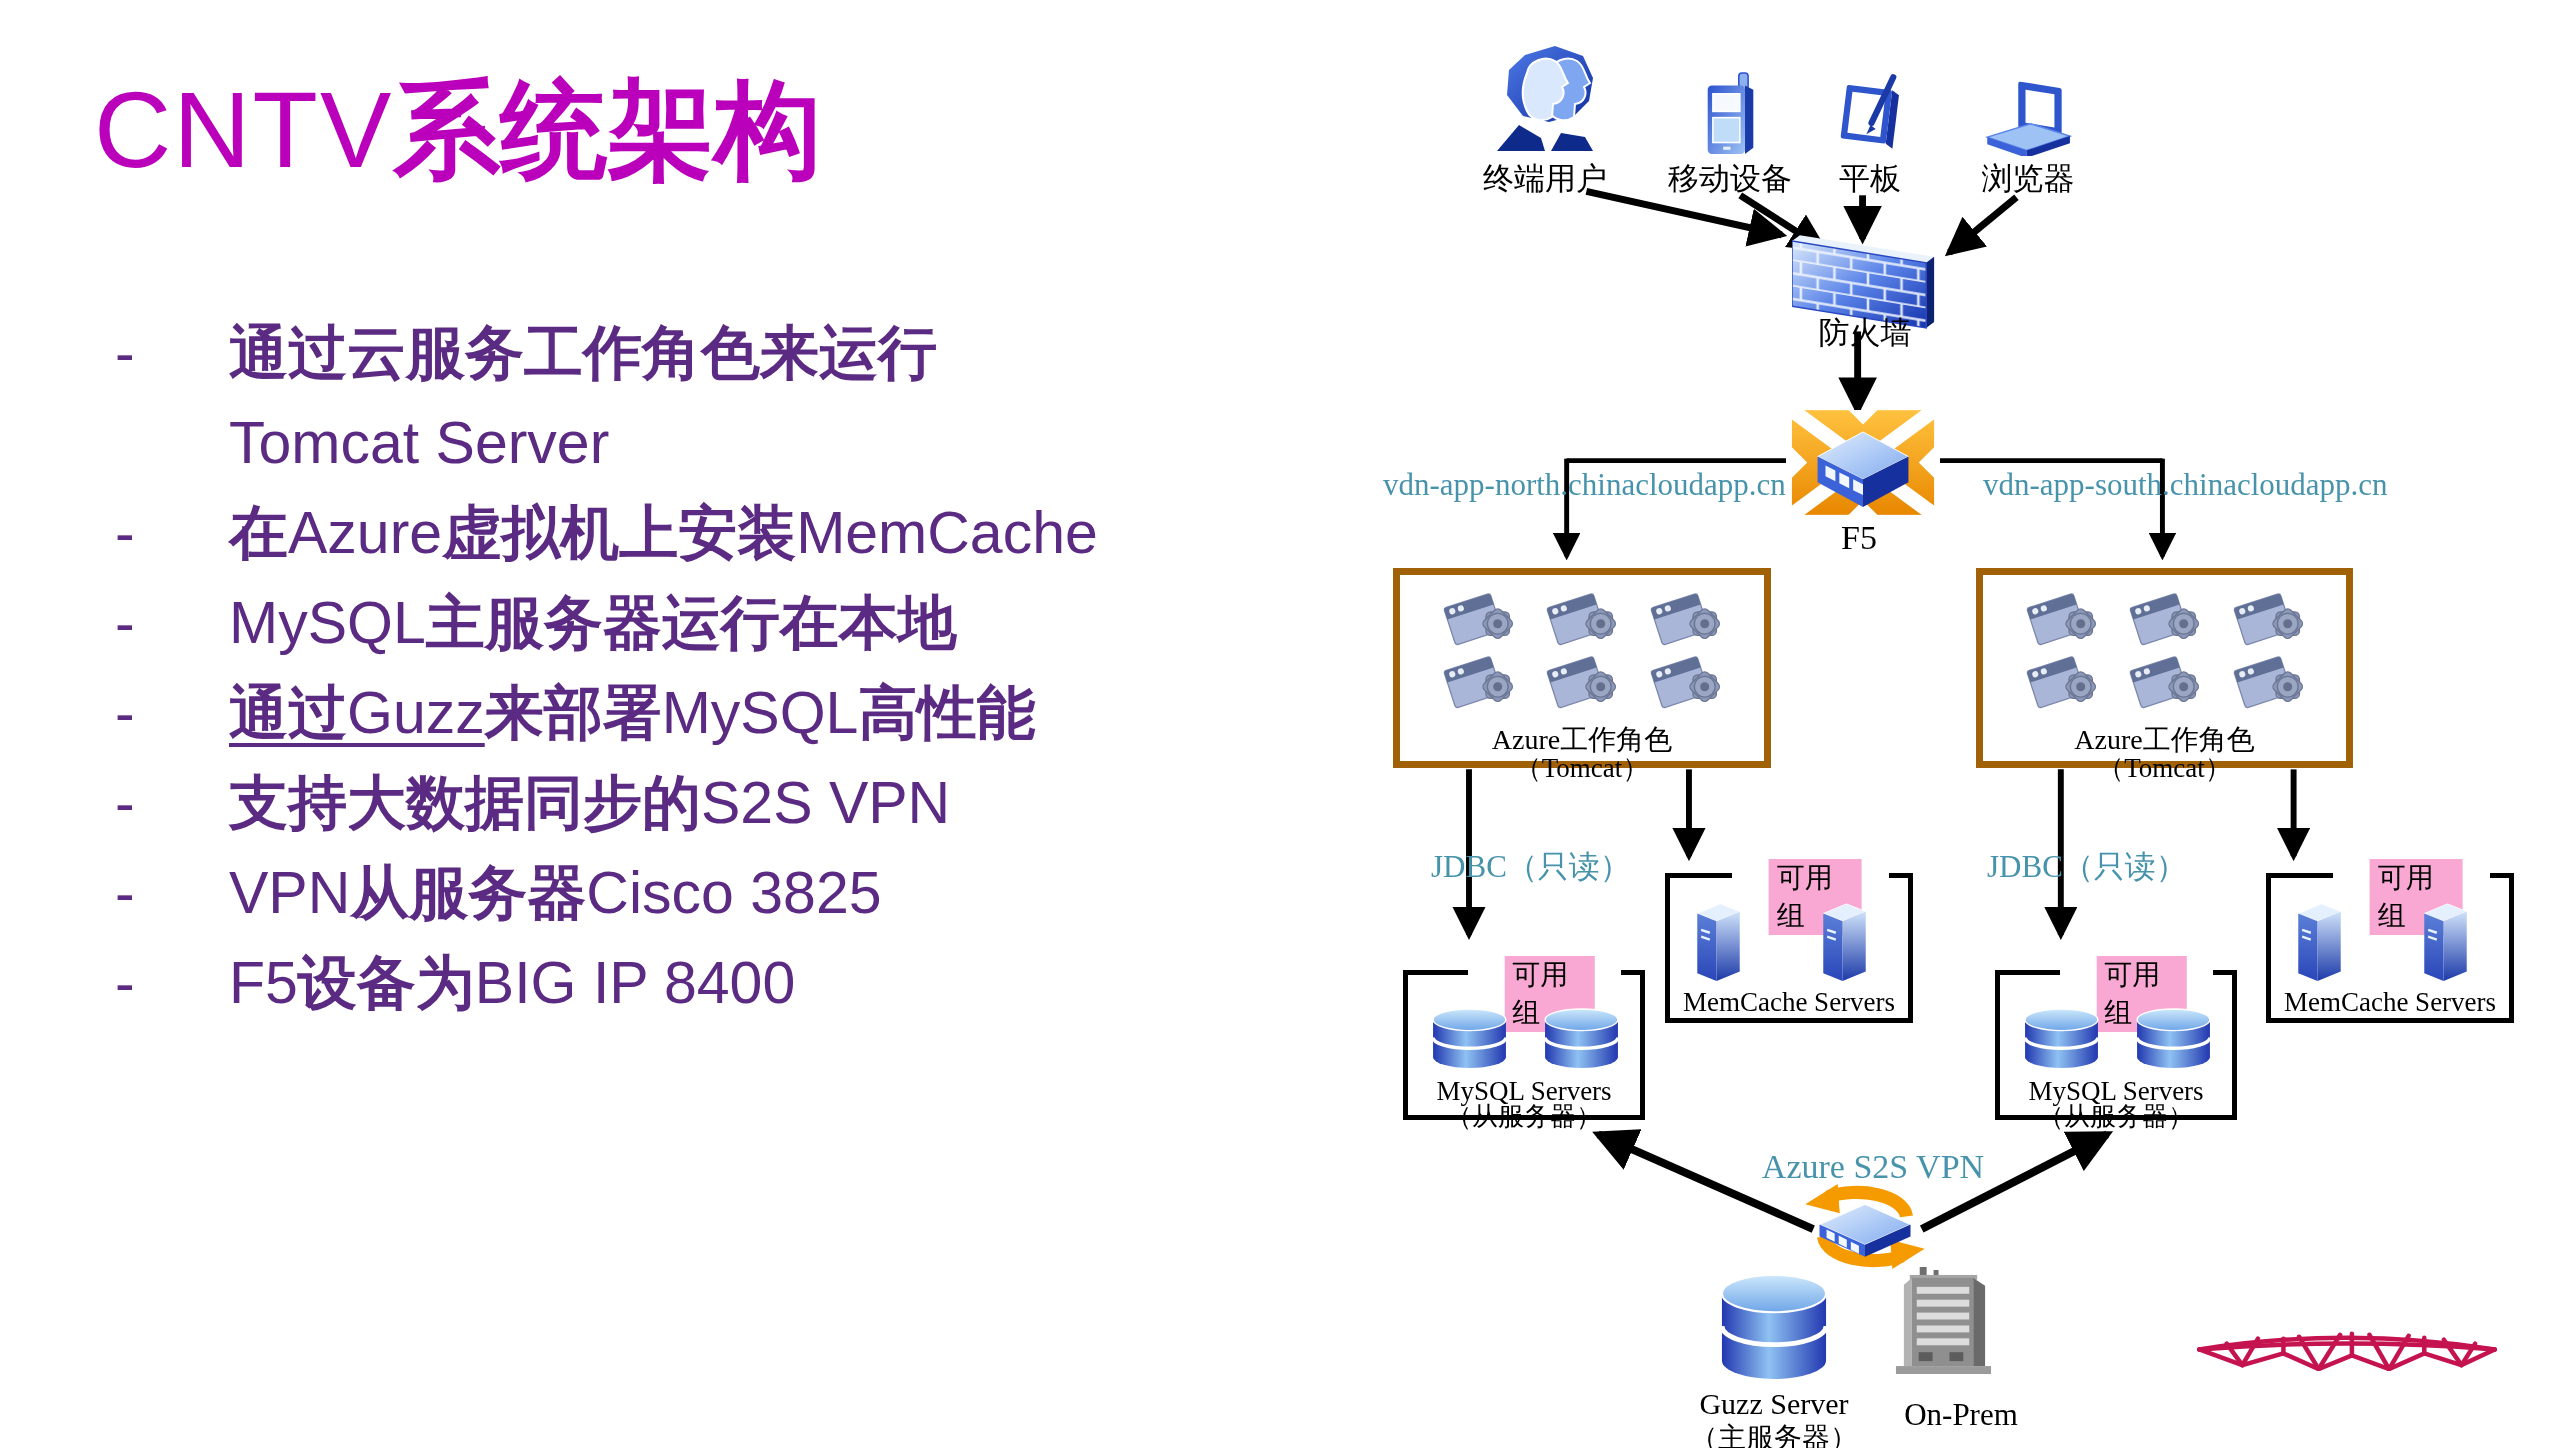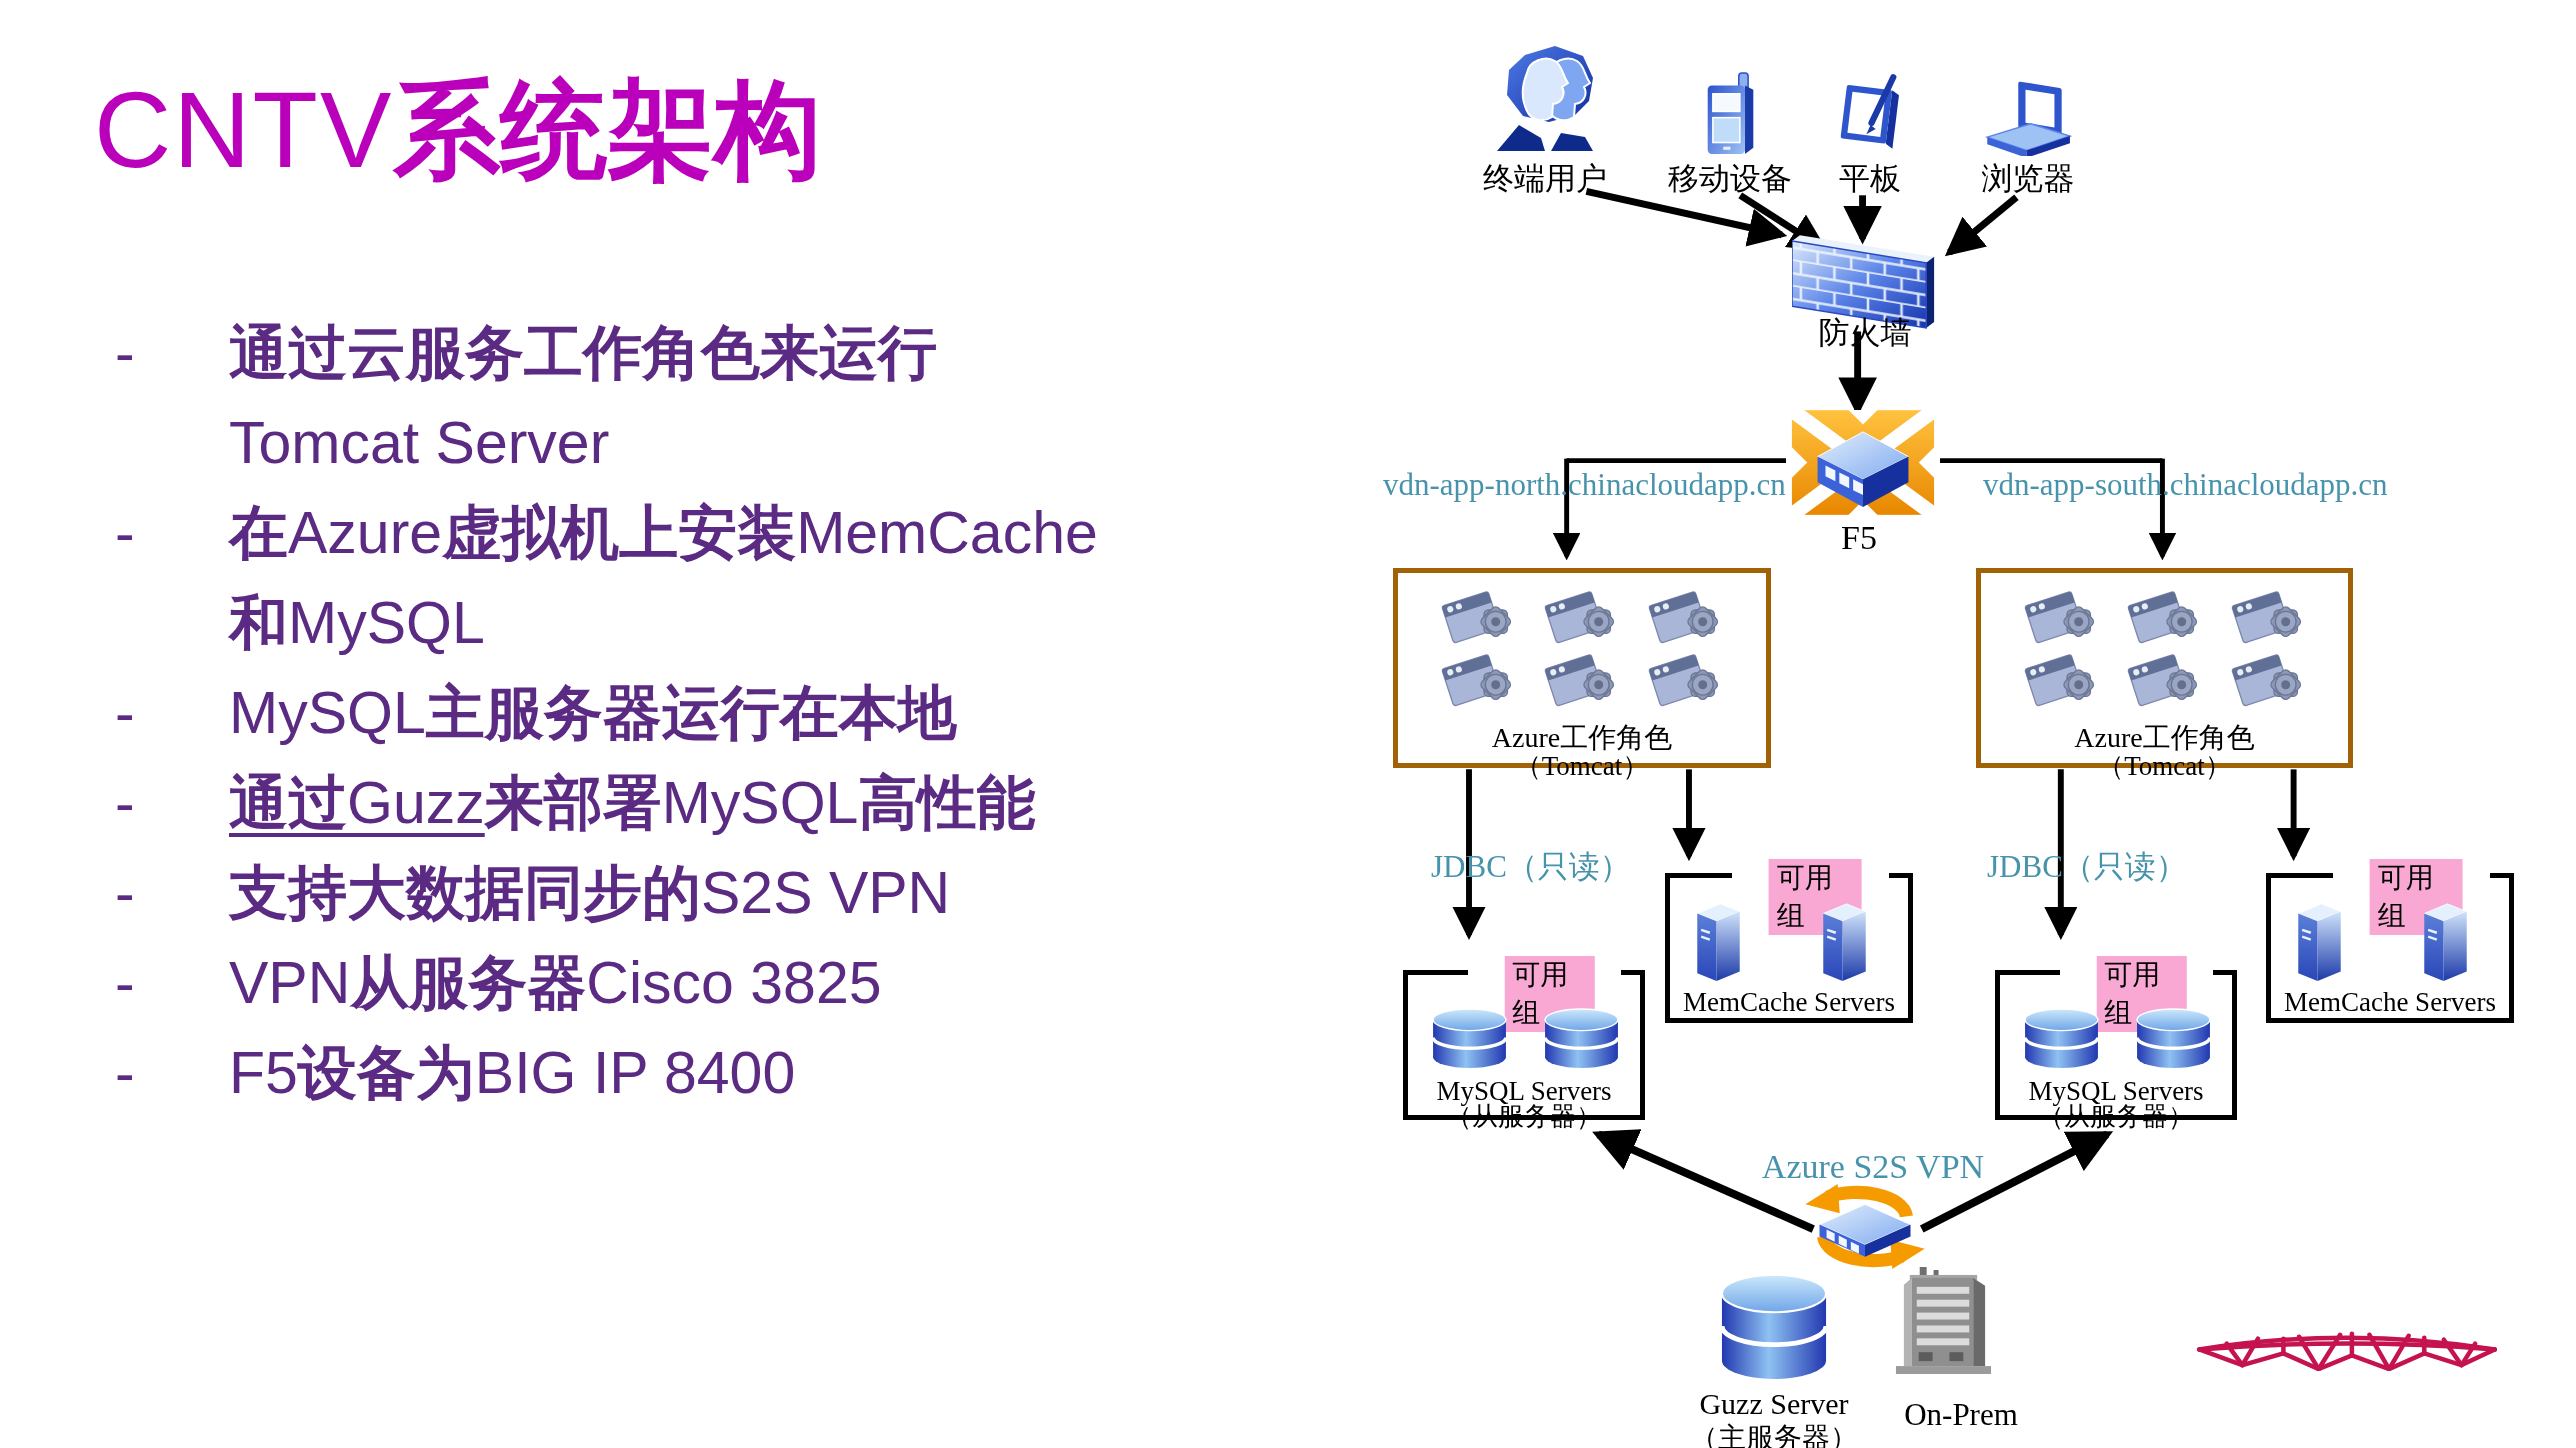--- a/index.html
+++ b/index.html
@@ -16,21 +16,21 @@
   .bline{white-space:nowrap;}
   .bline .cjk{font-weight:700;}
   .bline .lat{font-weight:400;}
   .u{text-decoration:underline;text-decoration-thickness:4px;text-underline-offset:10px;}
   
   .abs{position:absolute;}
   .dlabel{position:absolute;font-family:"Liberation Serif","DejaVu Serif",serif;color:#000;
           white-space:nowrap;transform:translateX(-50%);text-align:center;}
   .dlabel.left{transform:none;text-align:left;}
   .teal{color:#4793AC;}
-  .wbox{position:absolute;border:5px solid #a16207;box-sizing:border-box;background:#fff0;}
+  .wbox{position:absolute;border:7px solid #a16207;box-sizing:border-box;background:#fff0;}
   .ag{position:absolute;border:5px solid #000;box-sizing:border-box;}
   .ag-gap{position:absolute;top:-5px;left:26%;width:66%;height:5px;background:#fff;}
   .ag-label{position:absolute;top:-19px;left:61%;transform:translateX(-50%);background:#f9a8d4;
             padding:0 8px;font-family:"Liberation Serif","DejaVu Serif",serif;font-size:28px;}
   svg{display:block;}
 </style>
 </head>
 <body>
 
 <div class="slide">
@@ -43,21 +43,20 @@
         <span class="dash">-</span>
         <div class="bt">
           <div class="bline"><span class="cjk">通过云服务工作角色来运行</span></div>
           <div class="bline"><span class="lat">Tomcat Server</span></div>
         </div>
       </div>
       <div class="bullet">
         <span class="dash">-</span>
         <div class="bt">
           <div class="bline"><span class="cjk">在</span><span class="lat">Azure</span><span class="cjk">虚拟机上安装</span><span class="lat">MemCache</span></div>
-          <div class="bline"><span class="cjk">和</span><span class="lat">MySQL</span></div>
         </div>
       </div>
       <div class="bullet">
         <span class="dash">-</span>
         <div class="bt">
           <div class="bline"><span class="lat">MySQL</span><span class="cjk">主服务器运行在本地</span></div>
         </div>
       </div>
       <div class="bullet">
         <span class="dash">-</span>

